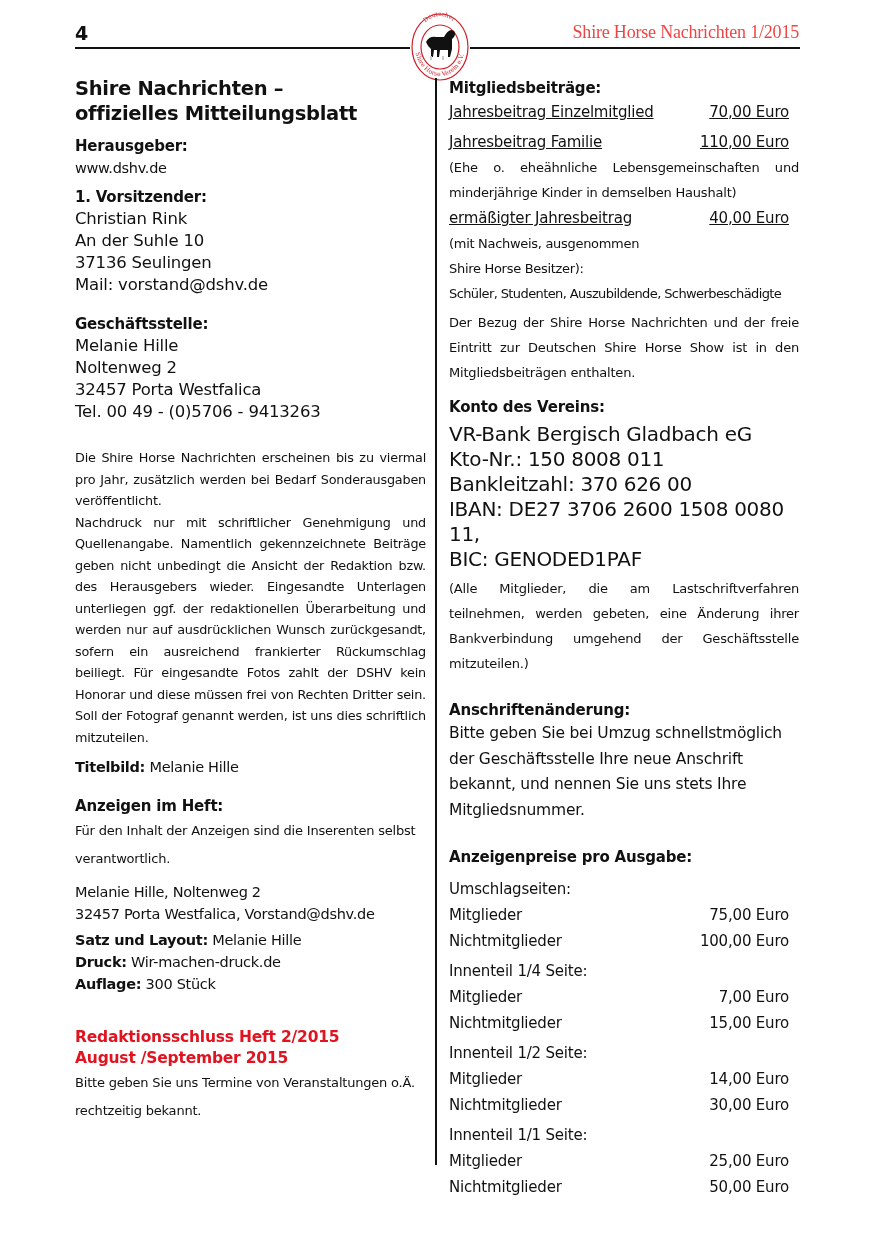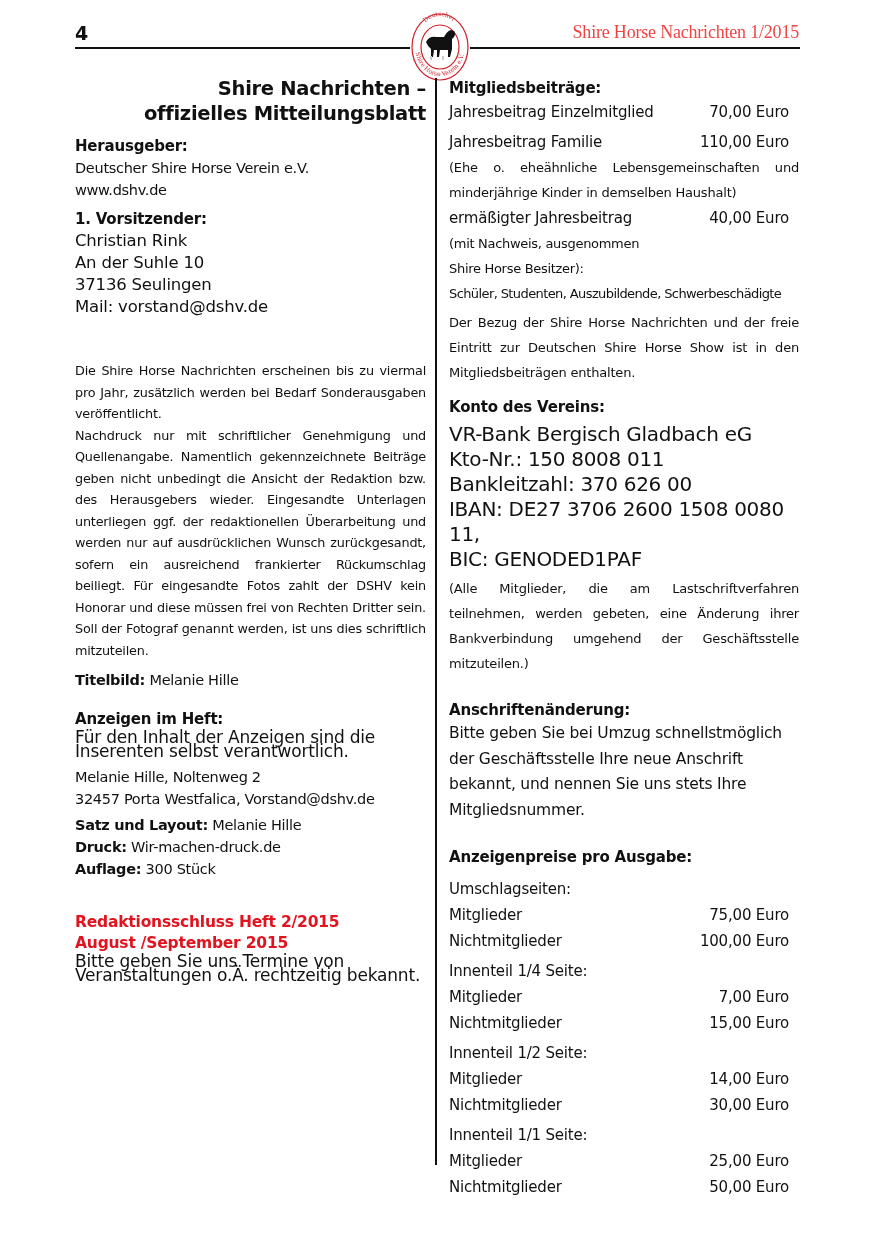--- a/index.html
+++ b/index.html
@@ -18,29 +18,29 @@
 
   
   #left { left: 75px; top: 76px; width: 351px; }
   #right { left: 449px; top: 78px; width: 350px; }
 
   .title { font-size: 19.5px; font-weight: bold; line-height: 25px; margin: 0 0 10px 0; letter-spacing: -0.3px; }
   .h { font-size: 15px; font-weight: bold; line-height: 21px; letter-spacing: -0.2px; }
   .t15 { font-size: 14.5px; line-height: 22px; letter-spacing: -0.3px; }
   .t17 { font-size: 16.5px; line-height: 22px; letter-spacing: -0.2px; }
   .t13 { font-size: 12.8px; line-height: 21.5px; text-align: justify; letter-spacing: -0.2px; }
-  .t13l { font-size: 17px; line-height: 14px; letter-spacing: -0.2px; }
+  .t13l { font-size: 13px; line-height: 28px; letter-spacing: -0.2px; }
   .red { color: #e0131f; font-weight: bold; font-size: 15.5px; line-height: 21px; letter-spacing: -0.2px; }
   .gap4 { height: 4px; } .gap8 { height: 8px; } .gap12 { height: 12px; } .gap18 { height: 18px; } .gap24 { height: 24px; }
-  .line { display: block; text-align: right; }
+  .line { display: block; }
 
   
   .row { display: flex; justify-content: space-between; font-size: 15px; line-height: 26px; letter-spacing: -0.2px; }
   .row .v { text-align: left; }
-  .fee-row { width: 340px; }
+  .fee-row { width: 340px; text-decoration: underline; }
   .ad-row { width: 340px; gap: 14px; }
   .cat { font-size: 15px; line-height: 26px; letter-spacing: -0.2px; }
   .small-just { font-size: 13px; line-height: 25px; text-align: justify; letter-spacing: -0.2px; }
   .small { font-size: 13px; line-height: 25px; letter-spacing: -0.3px; }
   .bank { font-size: 20px; line-height: 25px; letter-spacing: -0.3px; }
   .body15 { font-size: 15.5px; line-height: 25.5px; letter-spacing: -0.2px; }
   b { font-weight: bold; }
 </style>
 </head>
 <body>
@@ -69,34 +69,40 @@
 <div class="abs col-rule"></div>
 
 <div class="abs" id="left">
   <div class="title">
     <span class="line">Shire Nachrichten –</span>
     <span class="line">offizielles Mitteilungsblatt</span>
   </div>
 
   <div>
     <div class="h">Herausgeber:</div>
-    <div class="t15">Deutscher Shire Horse Verein e.V.</div>
     <div class="t15">www.dshv.de</div>
   </div>
   <div class="gap8"></div>
 
   <div>
     <div class="h">1. Vorsitzender:</div>
     <div class="t17">Christian Rink</div>
     <div class="t17">An der Suhle 10</div>
     <div class="t17">37136 Seulingen</div>
     <div class="t17">Mail: vorstand@dshv.de</div>
   </div>
   <div class="gap18"></div>
 
+  <div>
+    <div class="h">Geschäftsstelle:</div>
+    <div class="t17">Melanie Hille</div>
+    <div class="t17">Noltenweg 2</div>
+    <div class="t17">32457 Porta Westfalica</div>
+    <div class="t17">Tel. 00 49 - (0)5706 - 9413263</div>
+  </div>
   <div class="gap24"></div>
 
   <div class="t13">Die Shire Horse Nachrichten erscheinen bis zu viermal pro Jahr, zusätzlich werden bei Bedarf Sonderausgaben veröffentlicht.</div>
   <div class="t13">Nachdruck nur mit schriftlicher Genehmigung und Quellenangabe. Namentlich gekennzeichnete Beiträge geben nicht unbedingt die Ansicht der Redaktion bzw. des Herausgebers wieder. Eingesandte Unterlagen unterliegen ggf. der redaktionellen Überarbeitung und werden nur auf ausdrücklichen Wunsch zurückgesandt, sofern ein ausreichend frankierter Rückumschlag beiliegt. Für eingesandte Fotos zahlt der DSHV kein Honorar und diese müssen frei von Rechten Dritter sein. Soll der Fotograf genannt werden, ist uns dies schriftlich mitzuteilen.</div>
   <div class="gap8"></div>
 
   <div class="t15">
     <b>Titelbild:</b> <span>Melanie Hille</span>
   </div>
   <div class="gap18"></div>

